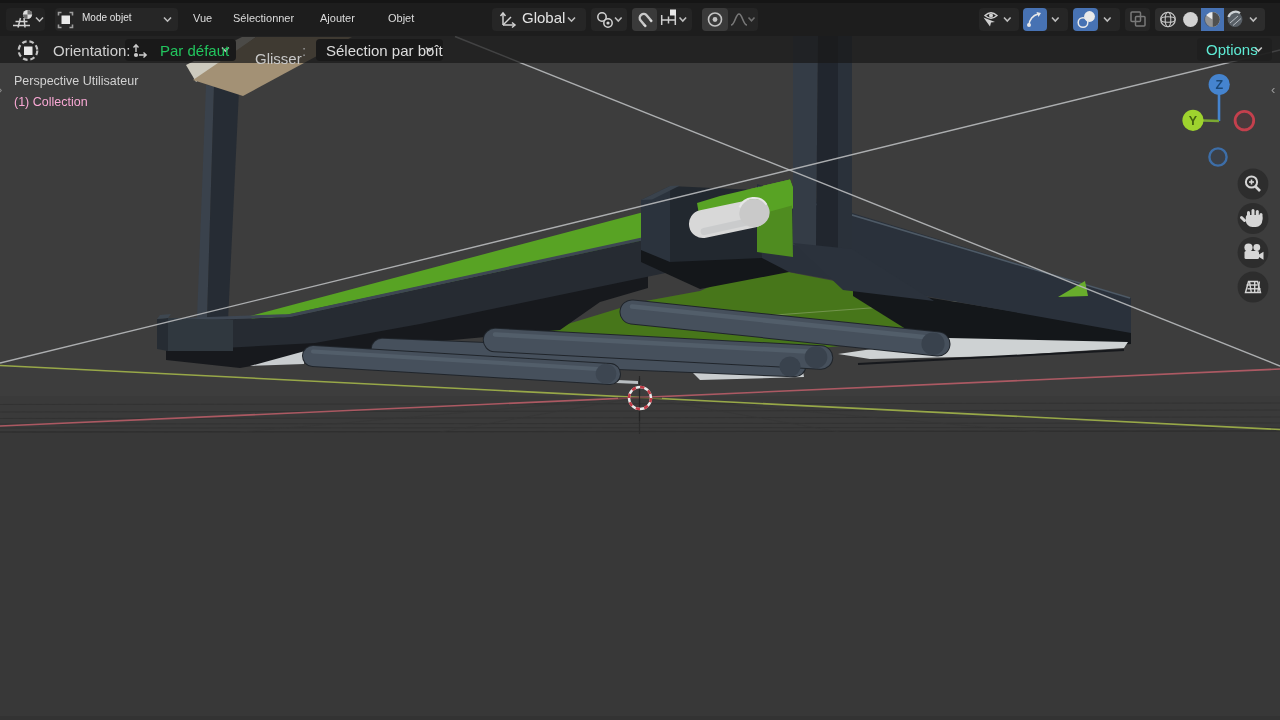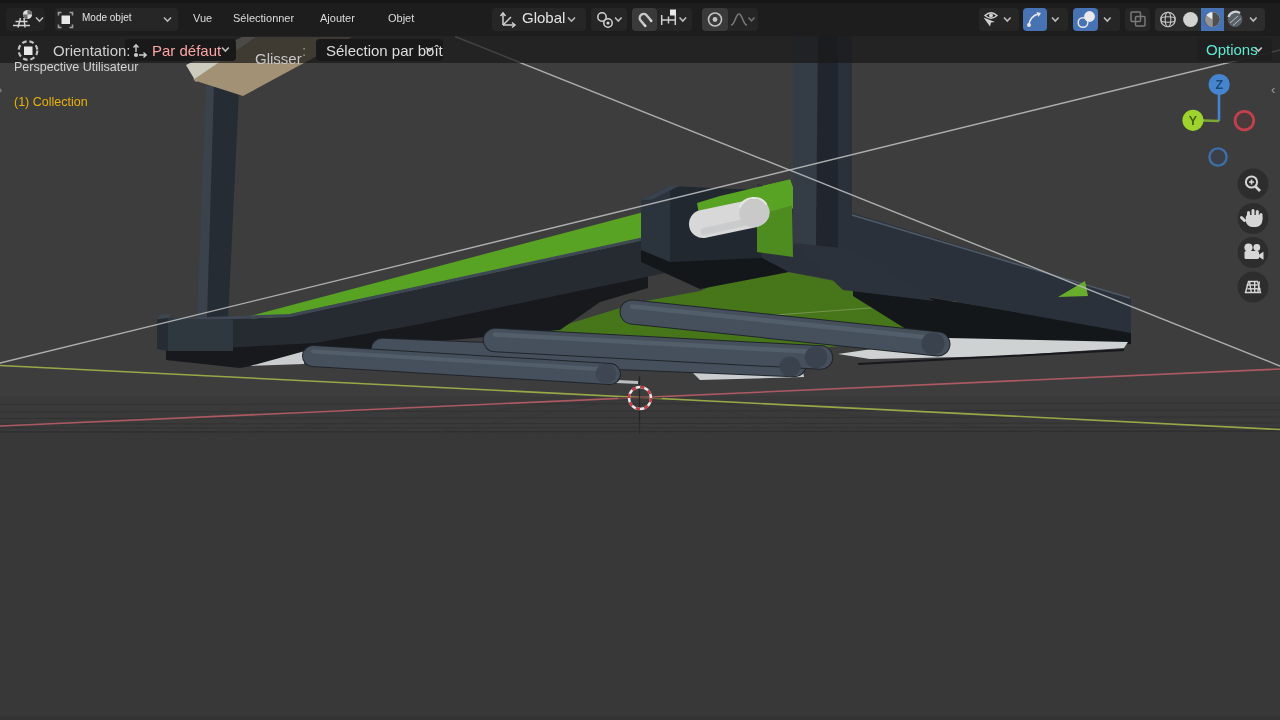--- a/index.html
+++ b/index.html
@@ -244,28 +244,28 @@
       <circle cx="136" cy="19" r="2.1" fill="#cccccc"></circle>
       <path d="M136,16 v-7 m-2.5,2.5 l2.5,-2.7 l2.5,2.7" stroke="#cccccc" stroke-width="1.4" fill="none"></path>
       <path d="M139,19 h7 m-2.5,-2.5 l2.7,2.5 l-2.7,2.5" stroke="#cccccc" stroke-width="1.4" fill="none"></path>
       <path d="M222,11.5 l3.4,3.6 l3.4,-3.6" stroke="#bdbdbd" stroke-width="1.6" fill="none"></path>
       <rect x="316" y="3" width="127" height="22" rx="4" fill="#191919"></rect>
       <path d="M426,11.5 l3.4,3.6 l3.4,-3.6" stroke="#bdbdbd" stroke-width="1.6" fill="none"></path>
       <rect x="1197" y="2" width="75" height="23" rx="4" fill="#1f1f1f" opacity="0.85"></rect>
       <path d="M1255,11.5 l3.4,3.6 l3.4,-3.6" stroke="#c5c5c5" stroke-width="1.6" fill="none"></path>
     </svg>
     <div class="tlabel" style="left:53px;top:6px;color:#cfcfcf;">Orientation:</div>
-    <div class="tlabel" style="left:152px;top:6px;color:#fca5a5;">Par défaut</div>
+    <div class="tlabel" style="left:160px;top:6px;color:#22c55e;">Par défaut</div>
     <div class="tlabel" style="left:255px;top:14px;">Glisser</div>
     <div class="tlabel" style="left:302px;top:6px;color:#999999;">:</div>
     <div class="tlabel" style="left:326px;top:6px;color:#dcdcdc;">Sélection par boît</div>
     <div class="tlabel" style="left:1206px;top:5px;color:#5eead4;">Options</div>
   </div>
-  <div class="hud" style="left:14px;top:60px;text-align:right;">Perspective Utilisateur</div>
-  <div class="hud" style="left:14px;top:95px;color:#eab308;">(1) Collection</div>
+  <div class="hud" style="left:14px;top:74px;text-align:right;">Perspective Utilisateur</div>
+  <div class="hud" style="left:14px;top:95px;color:#f9a8d4;">(1) Collection</div>
   <div class="hud" style="left:-2px;top:82px;color:#8a8a8a;font-size:13px;">›</div>
   <div class="hud" style="left:1271px;top:82px;color:#9a9a9a;font-size:13px;">‹</div>
   <svg width="130" height="260" viewBox="0 0 130 260" style="position:absolute;left:1150px;top:60px;z-index:25;">
 
     <line x1="69" y1="35" x2="69" y2="61" stroke="#4584cf" stroke-width="2.6"></line>
     <line x1="53" y1="60.5" x2="69" y2="61" stroke="#7aa832" stroke-width="2.6"></line>
     <circle cx="69.2" cy="24.6" r="10.6" fill="#4584cf"></circle>
     <text x="69.2" y="29.3" font-size="12.5" font-weight="bold" fill="#1b4877" text-anchor="middle" font-family="Liberation Sans, sans-serif">Z</text>
     <circle cx="43" cy="60.3" r="10.6" fill="#9ed32e"></circle>
     <text x="43" y="65" font-size="12.5" font-weight="bold" fill="#42610f" text-anchor="middle" font-family="Liberation Sans, sans-serif">Y</text>

